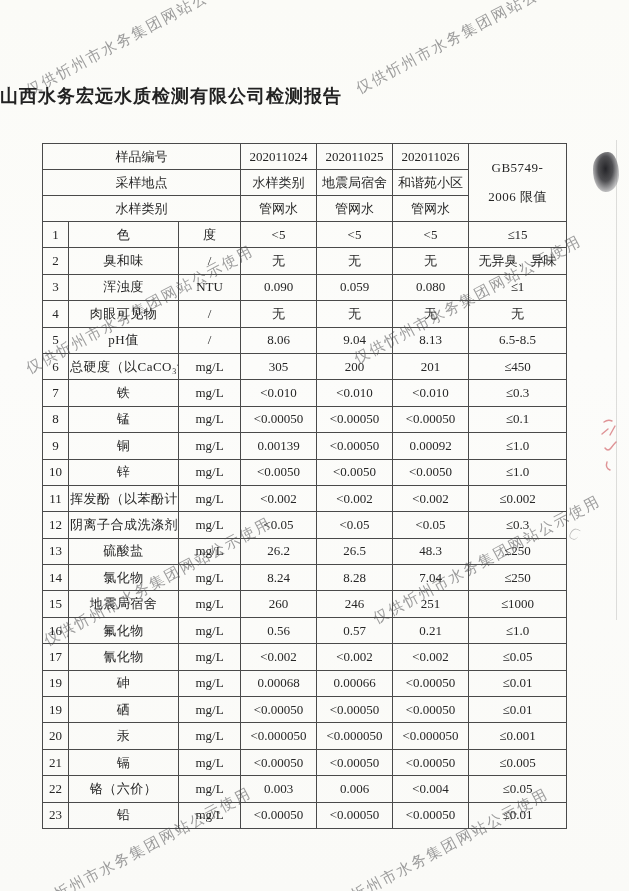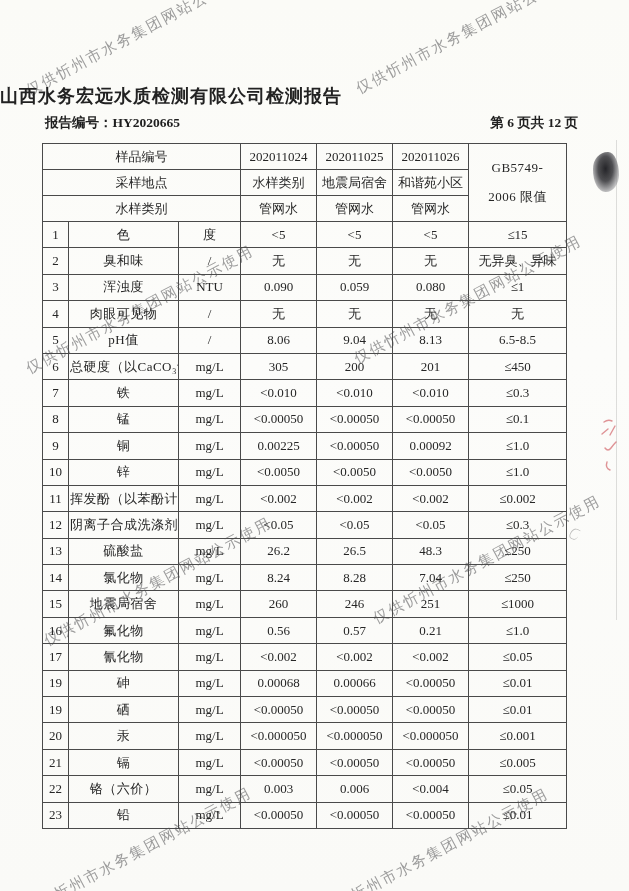--- a/index.html
+++ b/index.html
@@ -102,24 +102,20 @@
   <div class="wm wm1">仅供忻州市水务集团网站公示使用</div>
   <div class="wm wm2">仅供忻州市水务集团网站公示使用</div>
   <div class="wm wm3">仅供忻州市水务集团网站公示使用</div>
   <div class="wm wm4">仅供忻州市水务集团网站公示使用</div>
   <div class="wm wm5">仅供忻州市水务集团网站公示使用</div>
   <div class="wm wm6">仅供忻州市水务集团网站公示使用</div>
   <div class="wm wm7">仅供忻州市水务集团网站公示使用</div>
   <div class="wm wm8">仅供忻州市水务集团网站公示使用</div>
 
   <div class="title">山西水务宏远水质检测有限公司检测报告</div>
-  <div class="meta">
-    <span>报告编号：HY2020665</span>
-    <span>第 6 页共 12 页</span>
-  </div>
 
   <table class="report">
     <colgroup>
       <col class="c-no">
         <col class="c-item">
         <col class="c-unit">
       <col class="c-s">
         <col class="c-s">
         <col class="c-s">
         <col class="c-limit">
@@ -218,21 +214,21 @@
       <td>mg/L</td>
       <td>&lt;0.00050</td>
       <td>&lt;0.00050</td>
       <td>&lt;0.00050</td>
       <td>≤0.1</td>
     </tr>
         <tr class="data-row">
       <td>9</td>
       <td class="item-cell">铜</td>
       <td>mg/L</td>
-      <td>0.00225</td>
+      <td>0.00139</td>
       <td>&lt;0.00050</td>
       <td>0.00092</td>
       <td>≤1.0</td>
     </tr>
         <tr class="data-row">
       <td>10</td>
       <td class="item-cell">锌</td>
       <td>mg/L</td>
       <td>&lt;0.0050</td>
       <td>&lt;0.0050</td>

